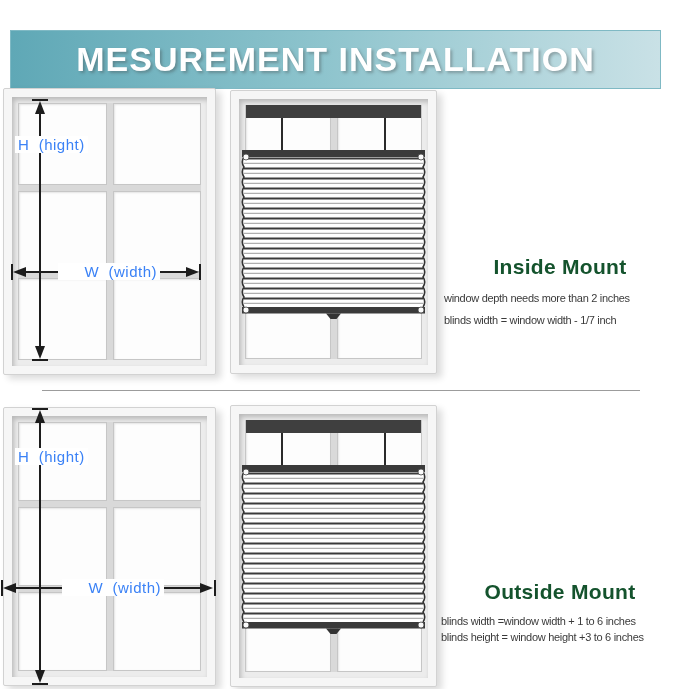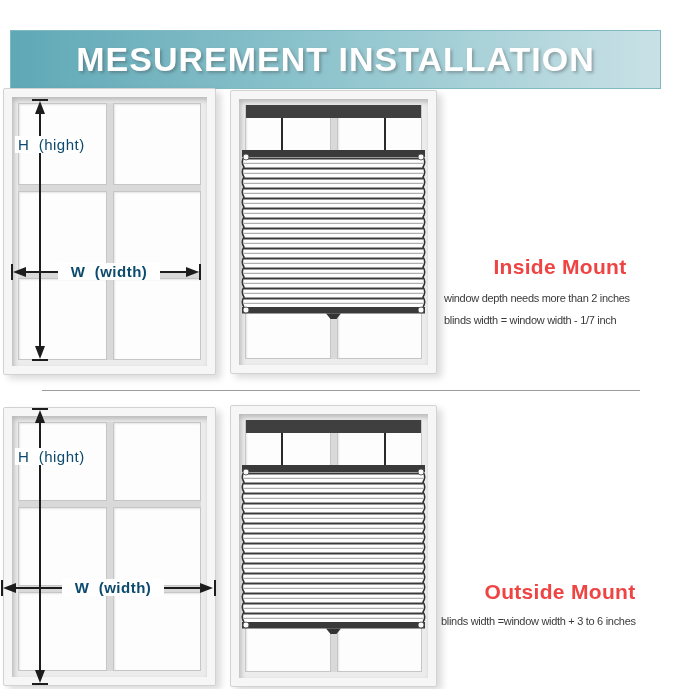--- a/index.html
+++ b/index.html
@@ -39,27 +39,27 @@
   .cord.c1{left:50px;} .cord.c2{left:153px;}
   .shade{position:absolute;left:10px;top:59px;}
   
   .mk{position:absolute;background:#1d1d1d;}
   .ah{position:absolute;width:0;height:0;}
   .ah-up{border-left:5px solid transparent;border-right:5px solid transparent;border-bottom:13px solid #1d1d1d;}
   .ah-down{border-left:5px solid transparent;border-right:5px solid transparent;border-top:13px solid #1d1d1d;}
   .ah-left{border-top:5px solid transparent;border-bottom:5px solid transparent;border-right:13px solid #1d1d1d;}
   .ah-right{border-top:5px solid transparent;border-bottom:5px solid transparent;border-left:13px solid #1d1d1d;}
   .mlabel{
-    position:absolute;color:#0c4a6e;font-size:15px;letter-spacing:.5px;
+    position:absolute;color:#3b82f6;font-size:15px;letter-spacing:.5px;
     background:#fff;padding:0 3px;white-space:pre;line-height:17px;
   }
-  .mlabel.centered{text-align:center;font-weight:bold;}
+  .mlabel.centered{text-align:right;}
   
   .side-heading{
-    position:absolute;width:240px;text-align:center;color:#ef4444;
+    position:absolute;width:240px;text-align:center;color:#14532d;
     font-size:21px;font-weight:bold;letter-spacing:.3px;white-space:nowrap;
   }
   .side-body{position:absolute;color:#3a3a3a;font-size:11px;letter-spacing:-.3px;}
   .side-body div{white-space:nowrap;}
   .body-inside div{line-height:22px;}
   .body-outside div{line-height:16px;}
   .divider{position:absolute;left:42px;top:390px;width:598px;height:1px;background:#9c9c9c;}
 </style>
 </head>
 <body>
@@ -197,16 +197,17 @@
     <div class="mk" style="left:1px;top:580px;width:2px;height:16px;"></div>
     <div class="ah ah-left" style="left:3px;top:583px;"></div>
     <div class="mk" style="left:15px;top:587px;width:186px;height:2px;"></div>
     <div class="ah ah-right" style="left:200px;top:583px;"></div>
     <div class="mk" style="left:214px;top:580px;width:2px;height:16px;"></div>
     <div class="mlabel centered" style="left:62px;top:579px;width:96px;">W  (width)</div>
   </div>
 
   <div class="side-heading" style="left:440px;top:580px;">Outside Mount</div>
   <div class="side-body body-outside" style="left:441px;top:613px;">
-    <div>blinds width =window width + 3 to 6 inches</div>
+    <div>blinds width =window width + 1 to 6 inches</div>
+    <div>blinds height = window height +3 to 6 inches</div>
   </div>
 
 </div>
 
 </body></html>

